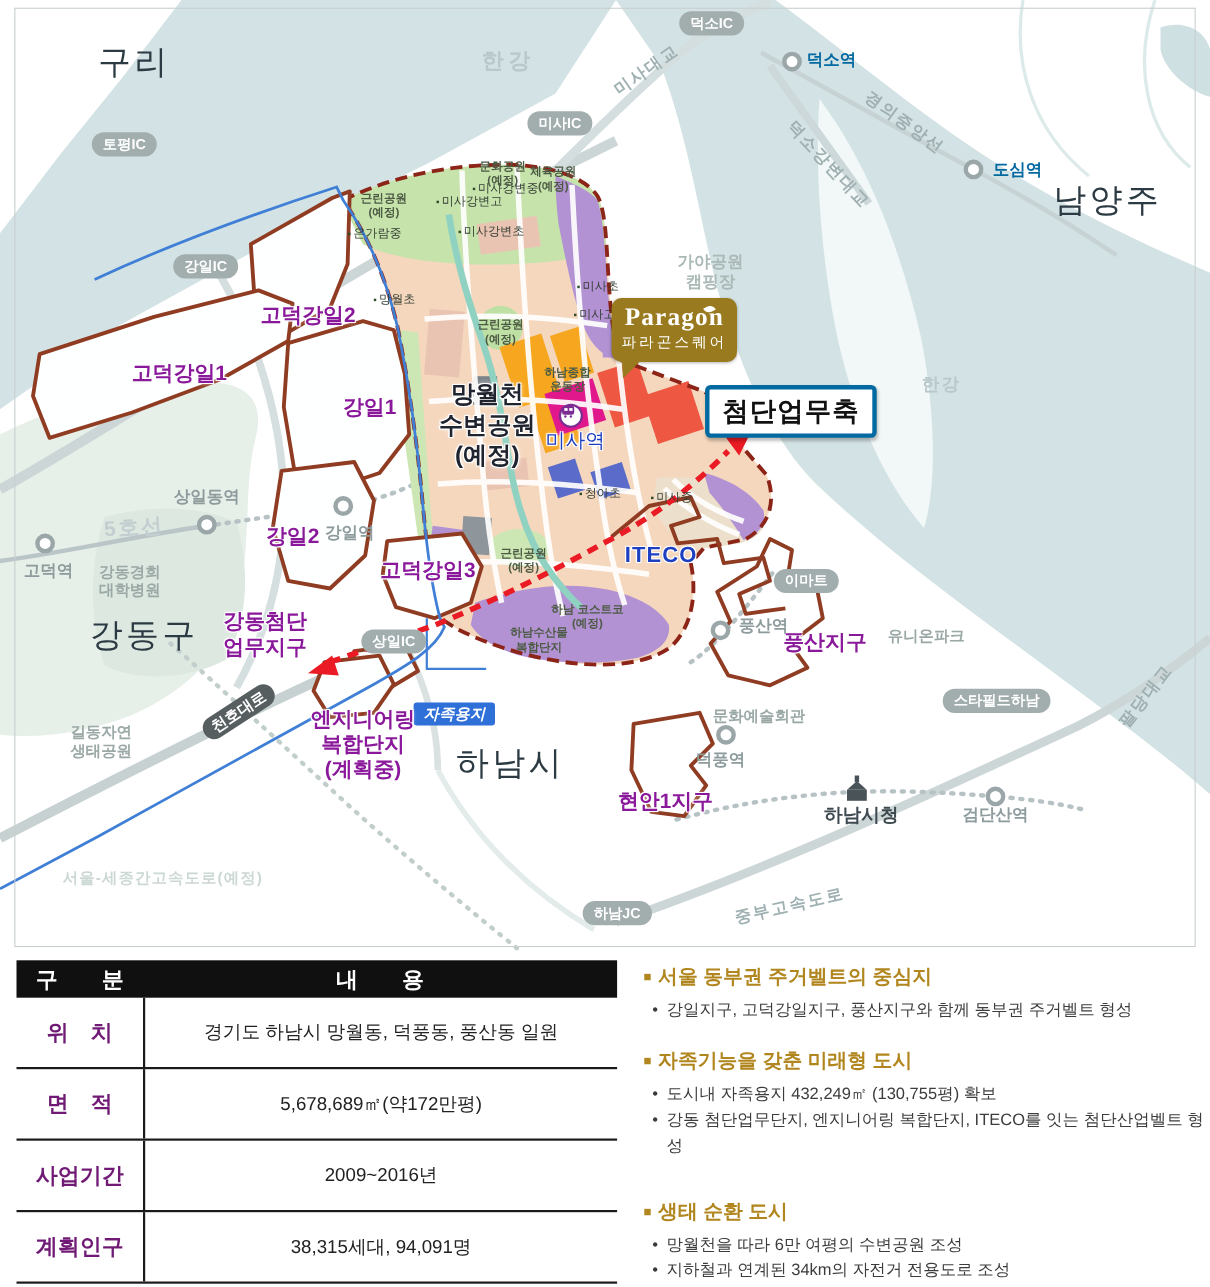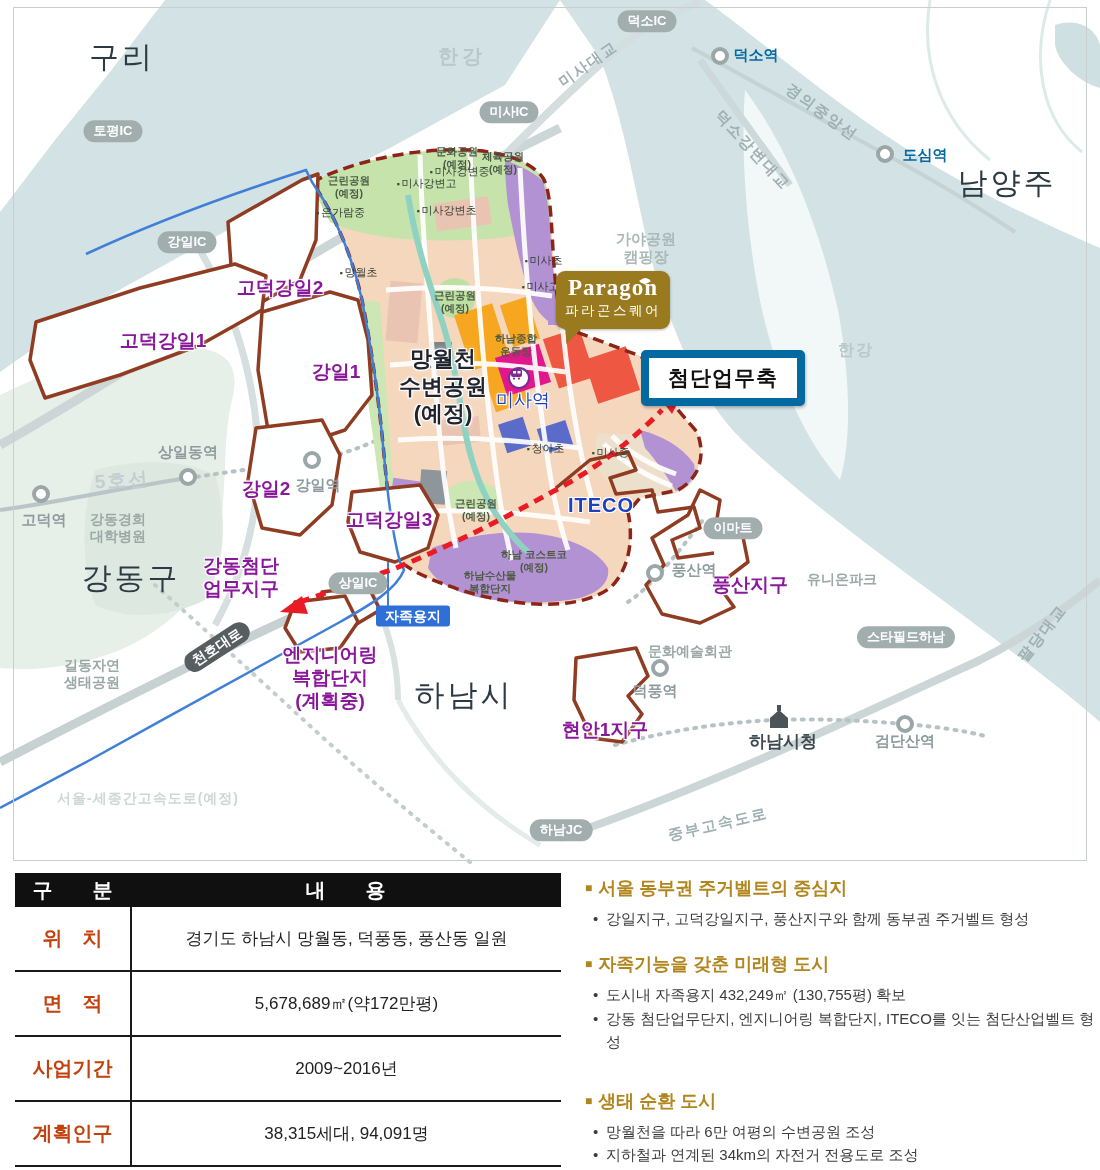--- a/index.html
+++ b/index.html
@@ -37,31 +37,31 @@
   .park{font-size:10.5px;font-weight:bold;color:#4c5a44;}
 
   .paragon{position:absolute;left:556px;top:271px;width:114px;height:58px;background:#997a1f;
     border-radius:9px;text-align:center;color:#fff;box-shadow:0 1px 3px rgba(0,0,0,.3);}
   .p-brand{font-family:"Liberation Serif","DejaVu Serif",serif;font-size:23px;font-weight:bold;margin-top:4px;letter-spacing:1px;position:relative;}
   .p-leaf{position:absolute;right:20px;top:3px;width:10px;height:6px;background:#fff;border-radius:0 8px 0 8px;transform:rotate(-28deg);}
   .p-sub{font-size:13.5px;letter-spacing:2.5px;margin-top:1px;}
   .p-tail{position:absolute;left:6px;bottom:-16px;width:0;height:0;border-left:7px solid transparent;
     border-right:11px solid transparent;border-top:20px solid #997a1f;transform:rotate(16deg);}
 
-  .axis-box{position:absolute;left:641px;top:350px;width:148px;height:40px;background:#fff;border:8px solid #0369a1;
-    border-radius:5px;display:flex;align-items:center;justify-content:center;font-size:21px;font-weight:900;color:#111;
+  .axis-box{position:absolute;left:641px;top:350px;width:148px;height:40px;background:#fff;border:4px solid #0369a1;
+    border-radius:5px;display:flex;align-items:center;justify-content:center;font-size:24px;font-weight:900;color:#111;
     letter-spacing:1px;box-shadow:1px 2px 3px rgba(0,0,0,.25);}
   .misa-ico{position:absolute;left:508px;top:367px;width:22px;height:22px;background:#fff;border:2px solid #7b2b92;
     border-radius:50%;display:flex;align-items:center;justify-content:center;box-sizing:border-box;}
 
   .info-table{position:absolute;left:15px;top:873px;width:546px;}
   .it-header{display:grid;grid-template-columns:115px 1fr;background:#101010;color:#fff;height:34px;
     align-items:center;text-align:center;font-size:20px;font-weight:bold;}
   .it-row{display:grid;grid-template-columns:115px 1fr;height:63px;align-items:center;text-align:center;border-bottom:2px solid #1a1a1a;}
-  .it-row .lbl{font-size:20px;font-weight:bold;color:#c2410c;}
+  .it-row .lbl{font-size:20px;font-weight:bold;color:#701a75;}
   .it-row .val{font-size:17px;color:#222;border-left:2px solid #1a1a1a;height:100%;display:flex;align-items:center;justify-content:center;}
 
   .highlights{position:absolute;left:585px;top:876px;width:512px;}
   .hl-sec{margin-bottom:22px;}
   .hl-sec.gap-lg{margin-bottom:36px;}
   .hl-title{font-size:18px;font-weight:bold;color:#b1861e;margin:0 0 7px 0;}
   .hl-title::before{content:"■";font-size:12px;margin-right:6px;vertical-align:2px;}
   .hl-list{margin:0;padding:0 0 0 8px;list-style:none;}
   .hl-list li{font-size:15px;color:#3c3c3c;line-height:1.55;padding-left:13px;position:relative;}
   .hl-list li::before{content:"•";position:absolute;left:0;color:#3c3c3c;}
@@ -191,21 +191,21 @@
         <div class="ml water-lb" style="left: 462px; top: 56px;"><span>한강</span></div>
         <div class="ml water-lb water-sm" style="left: 856px; top: 350px;"><span>한강</span></div>
         <div class="ml pill" style="left: 113px; top: 131px;"><span>토평IC</span></div>
         <div class="ml pill" style="left: 187px; top: 242px;"><span>강일IC</span></div>
         <div class="ml pill" style="left: 509px; top: 112px;"><span>미사IC</span></div>
         <div class="ml pill" style="left: 647px; top: 21px;"><span>덕소IC</span></div>
         <div class="ml pill" style="left: 358px; top: 583px;"><span>상일IC</span></div>
         <div class="ml pill" style="left: 561px; top: 830px;"><span>하남JC</span></div>
         <div class="ml pill" style="left: 733px; top: 528px;"><span>이마트</span></div>
         <div class="ml pill" style="left: 906px; top: 637px;"><span>스타필드하남</span></div>
-        <div class="ml badge-blue" style="left: 413px; top: 616px;"><span>자족용지</span></div>
+        <div class="ml badge-blue" style="left: 413px; top: 649px; font-style: italic;"><span>자족용지</span></div>
         <div class="ml badge-dark" style="left: 217px; top: 647px; transform: translate(-50%, -50%) rotate(-33deg);"><span>천호대로</span></div>
         <div class="ml district" style="left: 280px; top: 254px; margin-top: 34px;"><span>고덕강일2</span></div>
         <div class="ml district" style="left: 163px; top: 341px;"><span>고덕강일1</span></div>
         <div class="ml district" style="left: 336px; top: 372px;"><span>강일1</span></div>
         <div class="ml district" style="left: 266px; top: 489px;"><span>강일2</span></div>
         <div class="ml district" style="left: 389px; top: 520px;"><span>고덕강일3</span></div>
         <div class="ml district" style="left: 750px; top: 585px;"><span>풍산지구</span></div>
         <div class="ml district" style="left: 605px; top: 730px;"><span>현안1지구</span></div>
         <div class="ml district" style="left: 241px; top: 578px;"><span>강동첨단
 업무지구</span></div>

